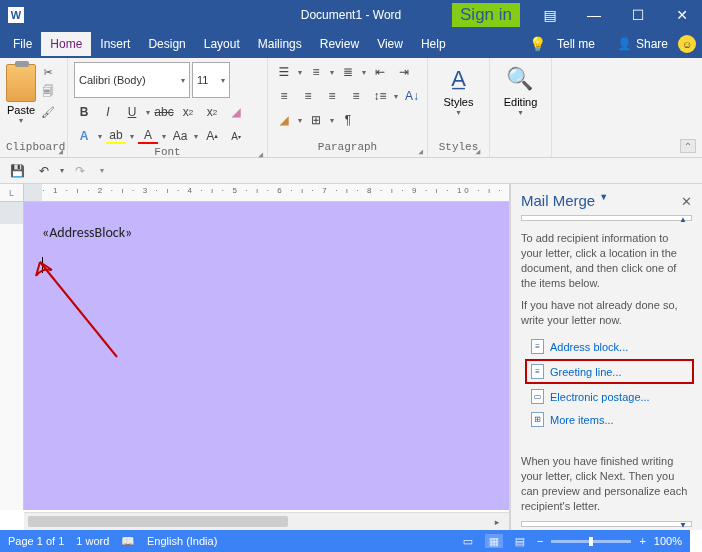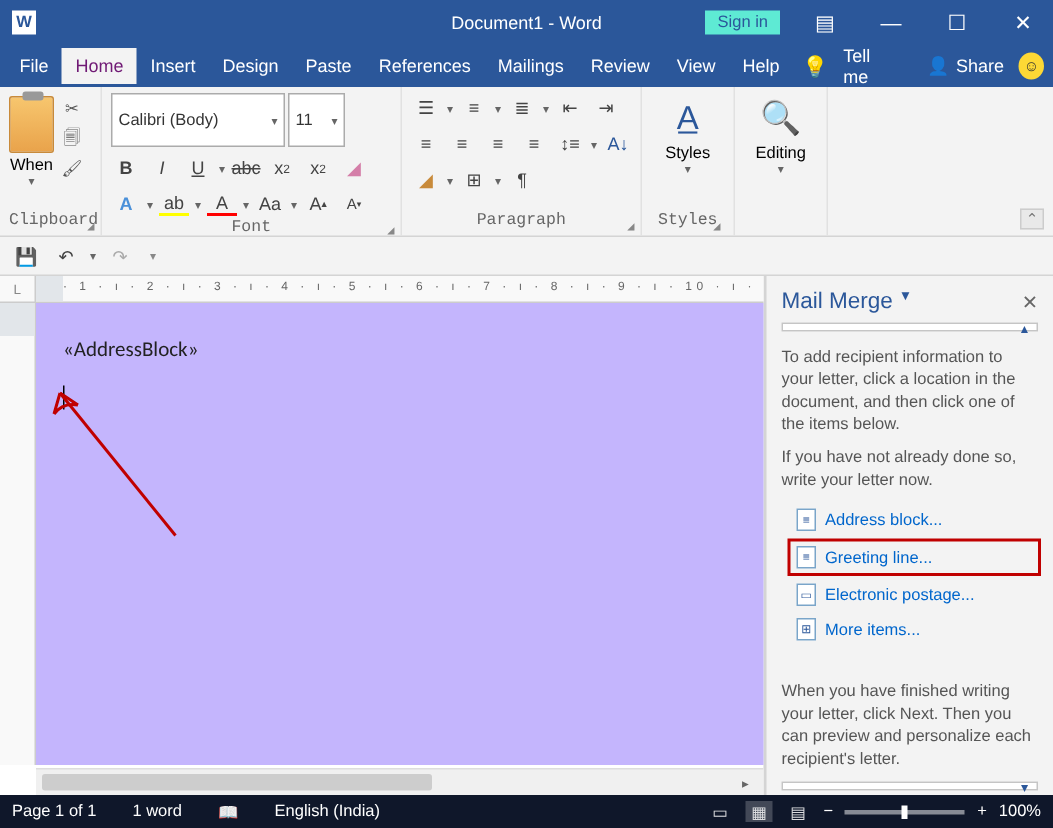--- a/index.html
+++ b/index.html
@@ -1,21 +1,21 @@
 <!DOCTYPE html>
 <html><head>
 <meta charset="utf-8">
 <style>
   * { box-sizing: border-box; margin: 0; padding: 0; }
   body { font-family: "Segoe UI", Tahoma, sans-serif; font-size: 12px; background: #fff; width: 702px; height: 552px; overflow: hidden; position: relative; }
   .titlebar { background: #2b579a; height: 30px; display: flex; align-items: center; color: #fff; position: relative; }
   .titlebar .icon { width: 16px; height: 16px; margin: 0 8px; background: #fff; display: flex; align-items: center; justify-content: center; color: #2b579a; font-weight: bold; font-size: 11px; }
   .titlebar .title { position: absolute; left: 50%; transform: translateX(-50%); font-size: 12px; }
   .titlebar .right { margin-left: auto; display: flex; align-items: center; gap: 4px; }
-  .titlebar .right .signin { background: #5eead4; color: #2b579a; padding: 2px 8px; font-size: 11px; margin-right: 6px; }
+  .titlebar .right .signin { background: #84cc16; color: #2b579a; padding: 2px 8px; font-size: 17px; margin-right: 6px; }
   .titlebar .right .btn { width: 40px; height: 30px; display: flex; align-items: center; justify-content: center; color: #fff; font-size: 14px; }
   .menubar { background: #2b579a; height: 28px; display: flex; align-items: center; color: #fff; font-size: 12px; padding-left: 4px; }
   .menubar .tab { padding: 5px 9px; cursor: pointer; }
   .menubar .tab.active { background: #f3f3f3; color: #701a75; }
   .menubar .right { margin-left: auto; display: flex; align-items: center; padding-right: 6px; gap: 4px; }
   .menubar .bulb { font-size: 14px; padding: 0 6px; }
   .menubar .smiley { width: 18px; height: 18px; background: #fdd835; border-radius: 50%; display:flex;align-items:center;justify-content:center; font-size: 10px; color: #333; margin-left: 6px;}
   .ribbon { background: #f3f3f3; height: 100px; display: flex; border-bottom: 1px solid #d4d4d4; position: relative; }
   .group { border-right: 1px solid #e1e1e1; padding: 4px 6px 2px 6px; display: flex; flex-direction: column; position: relative; }
   .group-label { text-align: center; font-size: 11px; color: #666; margin-top: auto; position: relative; height: 14px; font-family: Liberation Mono, monospace;}
@@ -60,21 +60,21 @@
   .task-pane { width: 192px; background: #f3f3f3; border-left: 1px solid #d4d4d4; padding: 8px 10px 8px 10px; position: relative; font-size: 11px; color: #555;}
   .task-pane .hdr { color: #2b579a; font-size: 15px; margin-bottom: 6px; display:flex; align-items:flex-start; }
   .task-pane .hdr .dd { font-size:9px; margin-left:4px;}
   .task-pane .close { position:absolute; top:10px; right:10px; font-size:13px; color:#666;}
   .task-pane .prog { height:6px; background:#fff; border:1px solid #c5c5c5; margin:4px 0 10px 0; position:relative;}
   .task-pane .prog .arrow-up { position:absolute; right:4px; top:-1px; font-size:8px; color:#2b579a;}
   .task-pane p { margin-bottom: 8px; line-height: 1.35; }
   .task-pane .link { color: #0066cc; cursor:pointer; display:flex; align-items:center; gap:6px; padding:3px 4px; margin:2px 0;}
   .task-pane .link .li-icon { width:13px; height:15px; border:1px solid #7aa5c9; display:inline-flex; align-items:center; justify-content:center; font-size:8px; color:#2b579a; background:#fff;}
   .task-pane .link.highlight-box { border: 2px solid #c00000; margin: 2px -2px; padding: 3px 4px;}
-  .statusbar { position:absolute; bottom:0; left:0; right:0; height:22px; background:#0f172a; color:#fff; display:flex; align-items:center; font-size:11px; padding: 0 8px; gap: 24px;}
+  .statusbar { position:absolute; bottom:0; left:0; right:12px; height:22px; background:#3b82f6; color:#fff; display:flex; align-items:center; font-size:11px; padding: 0 8px; gap: 12px;}
   .statusbar .right { margin-left:auto; display:flex; align-items:center; gap:8px;}
   .statusbar .viewbtn { width:18px; height:14px; display:inline-flex; align-items:center; justify-content:center; font-size:11px; opacity:0.85;}
   .statusbar .viewbtn.active { background: rgba(255,255,255,0.25);}
   .zoom-slider { width:80px; height:3px; background: rgba(255,255,255,0.5); position:relative;}
   .zoom-slider .thumb { position:absolute; left:38px; top:-3px; width:4px; height:9px; background:#fff;}
   svg { display:block; }
 </style>
 </head>
 <body>
 
@@ -88,43 +88,42 @@
     <div class="btn">☐</div>
     <div class="btn">✕</div>
   </div>
 </div>
 
 <div class="menubar">
   <div class="tab">File</div>
   <div class="tab active">Home</div>
   <div class="tab">Insert</div>
   <div class="tab">Design</div>
-  <div class="tab">Paste</div>
-  <div class="tab">References</div>
+  <div class="tab">Layout</div>
   <div class="tab">Mailings</div>
   <div class="tab">Review</div>
   <div class="tab">View</div>
   <div class="tab">Help</div>
   <div class="right">
     <span class="bulb">💡</span>
     <span>Tell me</span>
     <span style="width:14px"></span>
     <span>👤</span>
     <span>Share</span>
     <span class="smiley">☺</span>
   </div>
 </div>
 
 <div class="ribbon">
 
   <div class="group clipboard">
     <div class="top">
       <div class="pasteblock">
         <div class="pasteicon"></div>
-        <div style="font-size:11px;">When</div>
+        <div style="font-size:11px;">Paste</div>
         <div style="font-size:8px;color:#666">▾</div>
       </div>
       <div style="display:flex;flex-direction:column;gap:4px;margin-top:2px;">
         <span class="smallicon">✂</span>
         <span class="smallicon">🗐</span>
         <span class="smallicon">🖌</span>
       </div>
     </div>
     <div class="group-label"><span>Clipboard</span><span class="dl">◢</span></div>
   </div>

